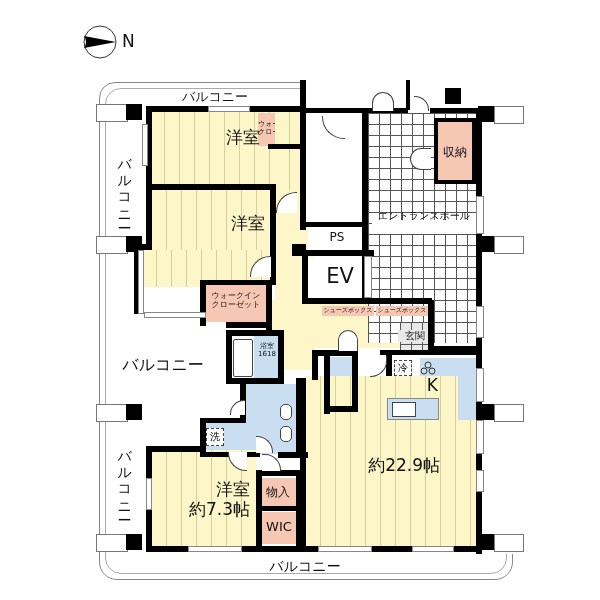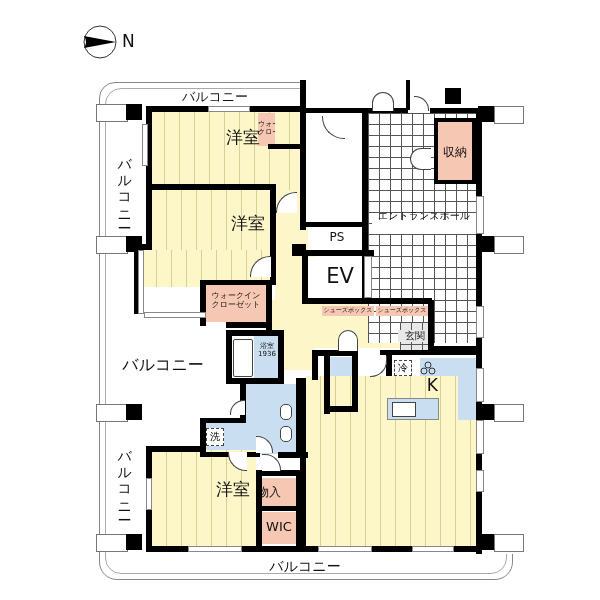--- a/index.html
+++ b/index.html
@@ -118,21 +118,21 @@
 <div class="label tiny" style="left:376px;top:307px;width:52px;font-size:6px;">シューズボックス</div>
 
 <div class="abs floor-tile" style="left:400px;top:322px;width:30px;height:28px;background-color:#e8e8e8;"></div>
 <div class="label small" style="left:398px;top:330px;width:34px;font-size:10px;background:#e8e8e8;">玄関</div>
 
 <div class="abs floor-white" style="left:230px;top:336px;width:24px;height:42px;"></div>
 <div class="fixture" style="left:233px;top:339px;width:18px;height:36px;border-radius:2px;"></div>
 <div class="abs floor-wet" style="left:254px;top:336px;width:26px;height:42px;"></div>
 <div class="label tiny" style="left:254px;top:342px;width:26px;font-size:7px;">
   <div>浴室</div>
-  <div>1936</div>
+  <div>1618</div>
 </div>
 
 <div class="abs floor-wet" style="left:246px;top:384px;width:56px;height:70px;"></div>
 <div class="abs floor-wet" style="left:206px;top:420px;width:50px;height:34px;"></div>
 <div class="boxlabel" style="left:206px;top:428px;width:16px;height:16px;font-size:10px;line-height:15px;">洗</div>
 <div class="fixture" style="left:280px;top:404px;width:10px;height:14px;border-radius:5px;"></div>
 <div class="fixture" style="left:280px;top:426px;width:10px;height:14px;border-radius:5px;"></div>
 
 <div class="abs floor-wet" style="left:330px;top:357px;width:24px;height:48px;"></div>
 <div class="fixture" style="left:337px;top:384px;width:10px;height:14px;border-radius:5px;"></div>
@@ -146,29 +146,31 @@
 <div class="boxlabel" style="left:394px;top:360px;width:16px;height:14px;line-height:13px;font-size:10px;">冷</div>
 <div class="abs" style="left:420px;top:360px;width:16px;height:14px;">
   <svg width="16" height="14" viewBox="0 0 16 14">
     <circle cx="8" cy="4" r="3" fill="none" stroke="#333" stroke-width="1"></circle>
     <circle cx="4" cy="10" r="3" fill="none" stroke="#333" stroke-width="1"></circle>
     <circle cx="12" cy="10" r="3" fill="none" stroke="#333" stroke-width="1"></circle>
   </svg>
 </div>
 <div class="label big" style="left:418px;top:376px;width:20px;">K</div>
 <div class="label big" style="left:330px;top:456px;width:110px;">
+  <div>約22.9帖</div>
 </div>
 
 <div class="abs floor-wood" style="left:152px;top:450px;width:104px;height:98px;"></div>
 <div class="label big" style="left:160px;top:480px;width:90px;">
   <div>洋室</div>
+  <div>約7.3帖</div>
 </div>
 
 <div class="abs floor-storage" style="left:262px;top:478px;width:34px;height:30px;"></div>
-<div class="label mid" style="left:257px;top:486px;width:20px;">物入</div>
+<div class="label mid" style="left:266px;top:486px;width:20px;">物入</div>
 <div class="abs floor-storage" style="left:262px;top:512px;width:34px;height:32px;"></div>
 <div class="label mid" style="left:262px;top:520px;width:34px;font-size:13px;">WIC</div>
 
 <div class="label" style="left:108px;top:356px;width:110px;font-size:16px;">バルコニー</div>
 
 <div class="wall" style="left:146px;top:106px;width:160px;height:6px;"></div>
 <div class="wall" style="left:146px;top:106px;width:6px;height:86px;"></div>
 <div class="wall" style="left:146px;top:184px;width:130px;height:6px;"></div>
 <div class="wall" style="left:300px;top:80px;width:6px;height:150px;"></div>
 <div class="wall" style="left:268px;top:144px;width:36px;height:5px;"></div>

